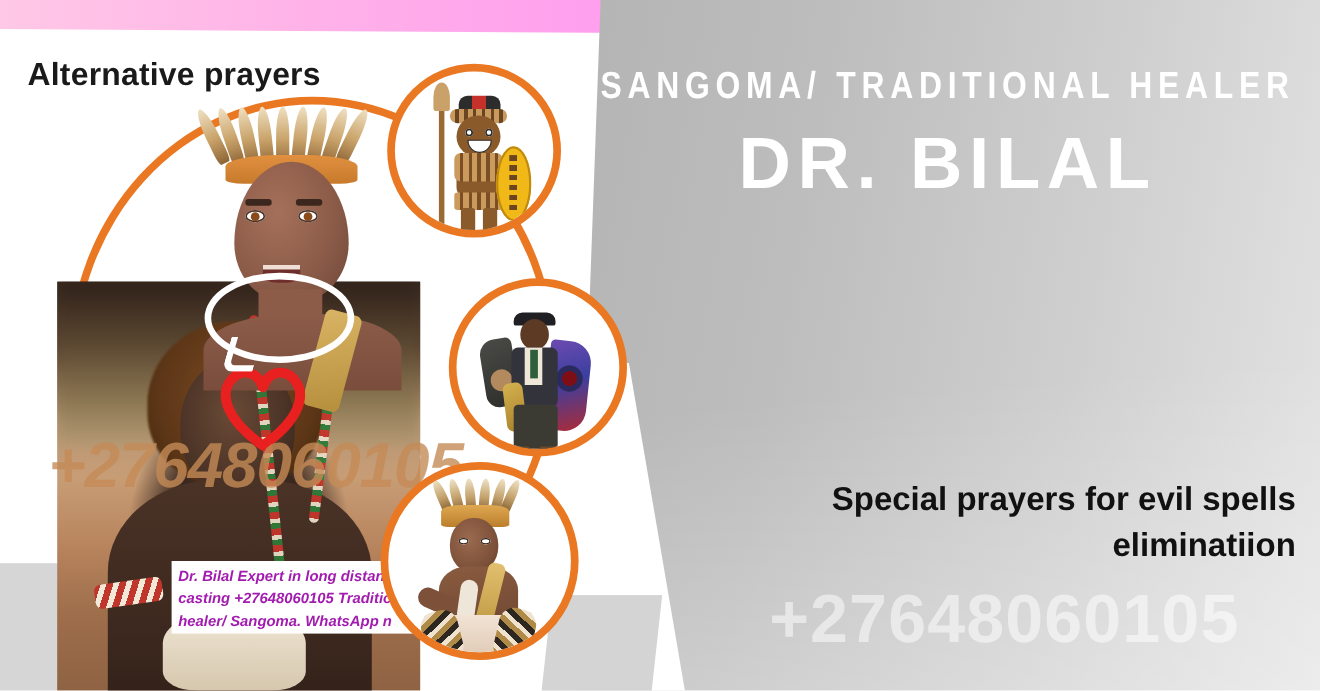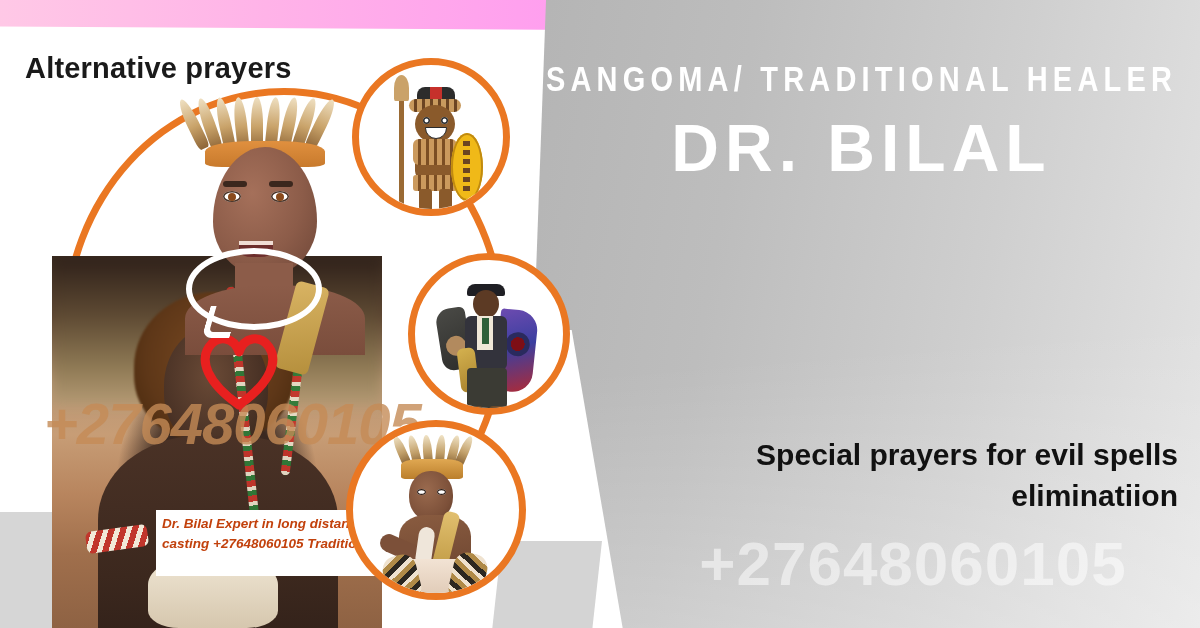--- a/index.html
+++ b/index.html
@@ -201,21 +201,21 @@
     color:rgba(196,139,86,.80);font-size:58px;font-weight:bold;font-style:italic;
     letter-spacing:-1px;white-space:nowrap;
   }
 
   
   .caption{
     position:absolute;left:156px;top:510px;width:232px;height:66px;z-index:7;
     background:#ffffff;padding:4px 6px;box-sizing:border-box;overflow:hidden;
   }
   .caption span{
-    display:block;color:#c2410c;font-size:13.5px;font-weight:bold;font-style:italic;
+    display:block;color:#a21caf;font-size:13.5px;font-weight:bold;font-style:italic;
     line-height:1.5;white-space:nowrap;
   }
 
   
   .circ{position:absolute;border:7px solid #ea7722;border-radius:50%;background:#fff;overflow:hidden;z-index:8;}
   .circ1{left:352px;top:58px;width:144px;height:144px;}
   .circ2{left:408px;top:253px;width:148px;height:148px;}
   .circ3{left:346px;top:420px;width:166px;height:166px;}
 
   
@@ -293,20 +293,21 @@
   </svg>
 
   <div class="photo-watermark">+27648060105</div>
 
   <div class="bubble"></div>
   <div class="bubble-tail"></div>
 
   <div class="caption">
     <span>Dr. Bilal Expert in long distan</span>
     <span>casting +27648060105 Traditio</span>
+    <span>healer/ Sangoma. WhatsApp n</span>
   </div>
 
   <div class="main-figure">
     <div class="mf-feathers">
       <i style="left:0;transform:rotate(-26deg);"></i>
         <i style="left:16px;transform:rotate(-19deg);"></i>
       <i style="left:32px;transform:rotate(-12deg);"></i>
         <i style="left:48px;transform:rotate(-6deg);"></i>
       <i style="left:64px;"></i>
         <i style="left:80px;transform:rotate(6deg);"></i>

